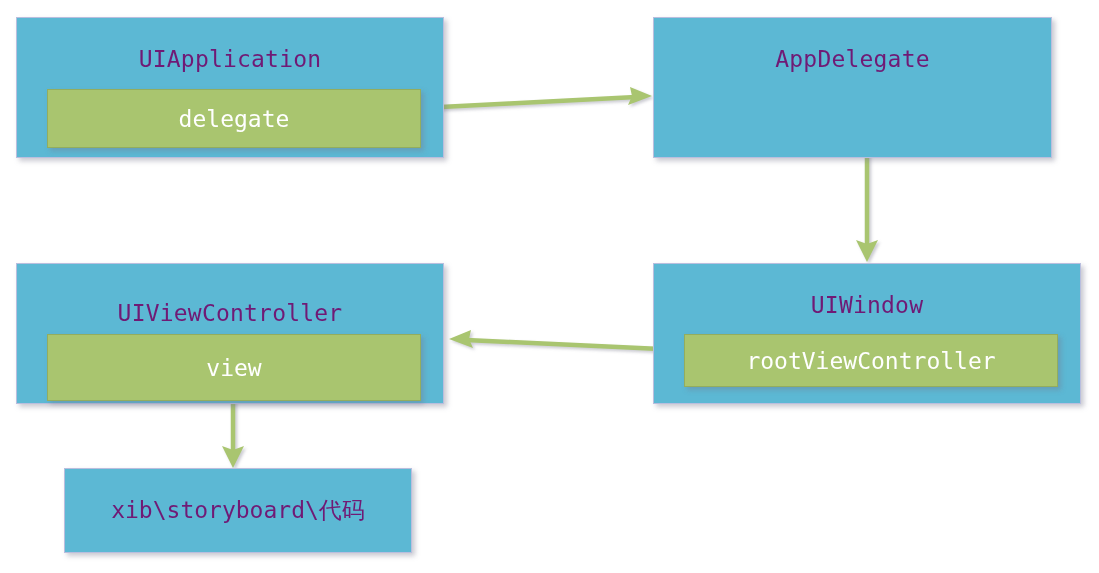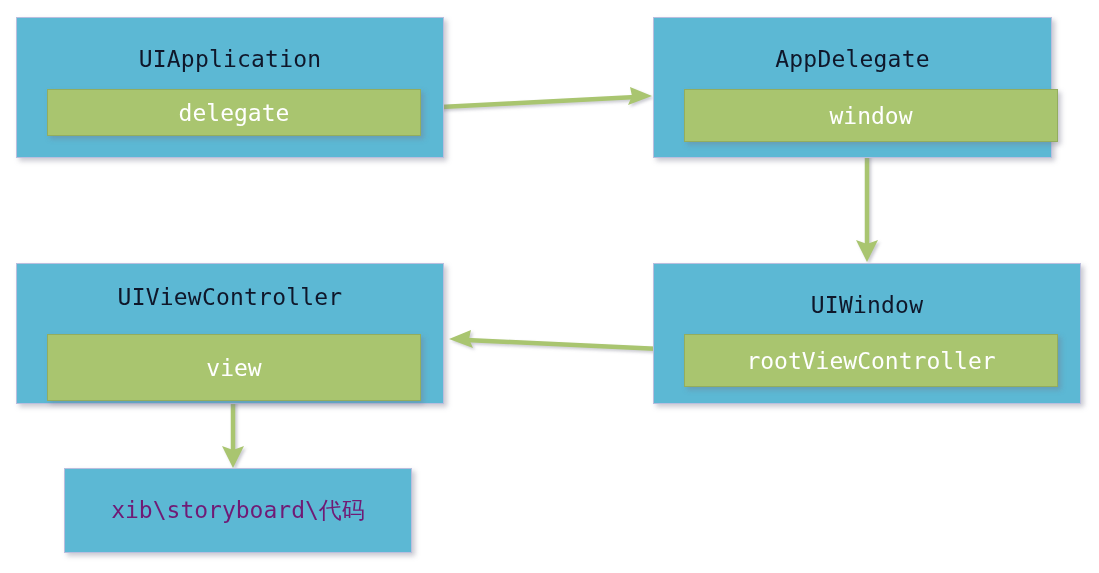--- a/index.html
+++ b/index.html
@@ -24,21 +24,21 @@
     background: #5cb8d4;
     border: 1px solid #b9bede;
     box-sizing: border-box;
     box-shadow: 3px 3px 5px rgba(120,120,140,0.40);
   }
   .class-title {
     position: absolute;
     left: 0;
     right: 0;
     text-align: center;
-    color: #0f172a;
+    color: #701a75;
     font-size: 23px;
     letter-spacing: 0.2px;
     white-space: nowrap;
     font-family: "DejaVu Sans Mono", "Liberation Mono", monospace;
   }
 
   
   .prop-bar {
     position: absolute;
     background: #a9c56f;
@@ -110,29 +110,28 @@
 
     <g filter="url(#softshadow)">
       <line x1="233" y1="384" x2="233" y2="450" stroke="#a9c56f" stroke-width="4.5" stroke-linecap="round"></line>
       <polygon points="233,468 222,446 233,450 244,446" fill="#a9c56f"></polygon>
     </g>
   </svg>
 
   <div class="class-box" style="left:16px; top:17px; width:428px; height:141px;">
     <div class="class-title" style="top:28px;">UIApplication</div>
   </div>
-  <div class="prop-bar" style="left:47px; top:89px; width:374px; height:47px;">delegate</div>
+  <div class="prop-bar" style="left:47px; top:89px; width:374px; height:59px;">delegate</div>
 
   <div class="class-box" style="left:653px; top:17px; width:399px; height:141px;">
     <div class="class-title" style="top:28px;">AppDelegate</div>
   </div>
-  <div class="prop-bar" style="left:684px; top:89px; width:374px; height:53px;">window</div>
 
   <div class="class-box" style="left:16px; top:263px; width:428px; height:141px;">
-    <div class="class-title" style="top:20px;">UIViewController</div>
+    <div class="class-title" style="top:36px;">UIViewController</div>
   </div>
   <div class="prop-bar" style="left:47px; top:334px; width:374px; height:67px;">view</div>
 
   <div class="class-box" style="left:653px; top:263px; width:428px; height:141px;">
     <div class="class-title" style="top:28px;">UIWindow</div>
   </div>
   <div class="prop-bar" style="left:684px; top:334px; width:374px; height:53px;">rootViewController</div>
 
   <div class="leaf-box" style="left:64px; top:468px; width:348px; height:85px;">xib\storyboard\代码</div>
 

